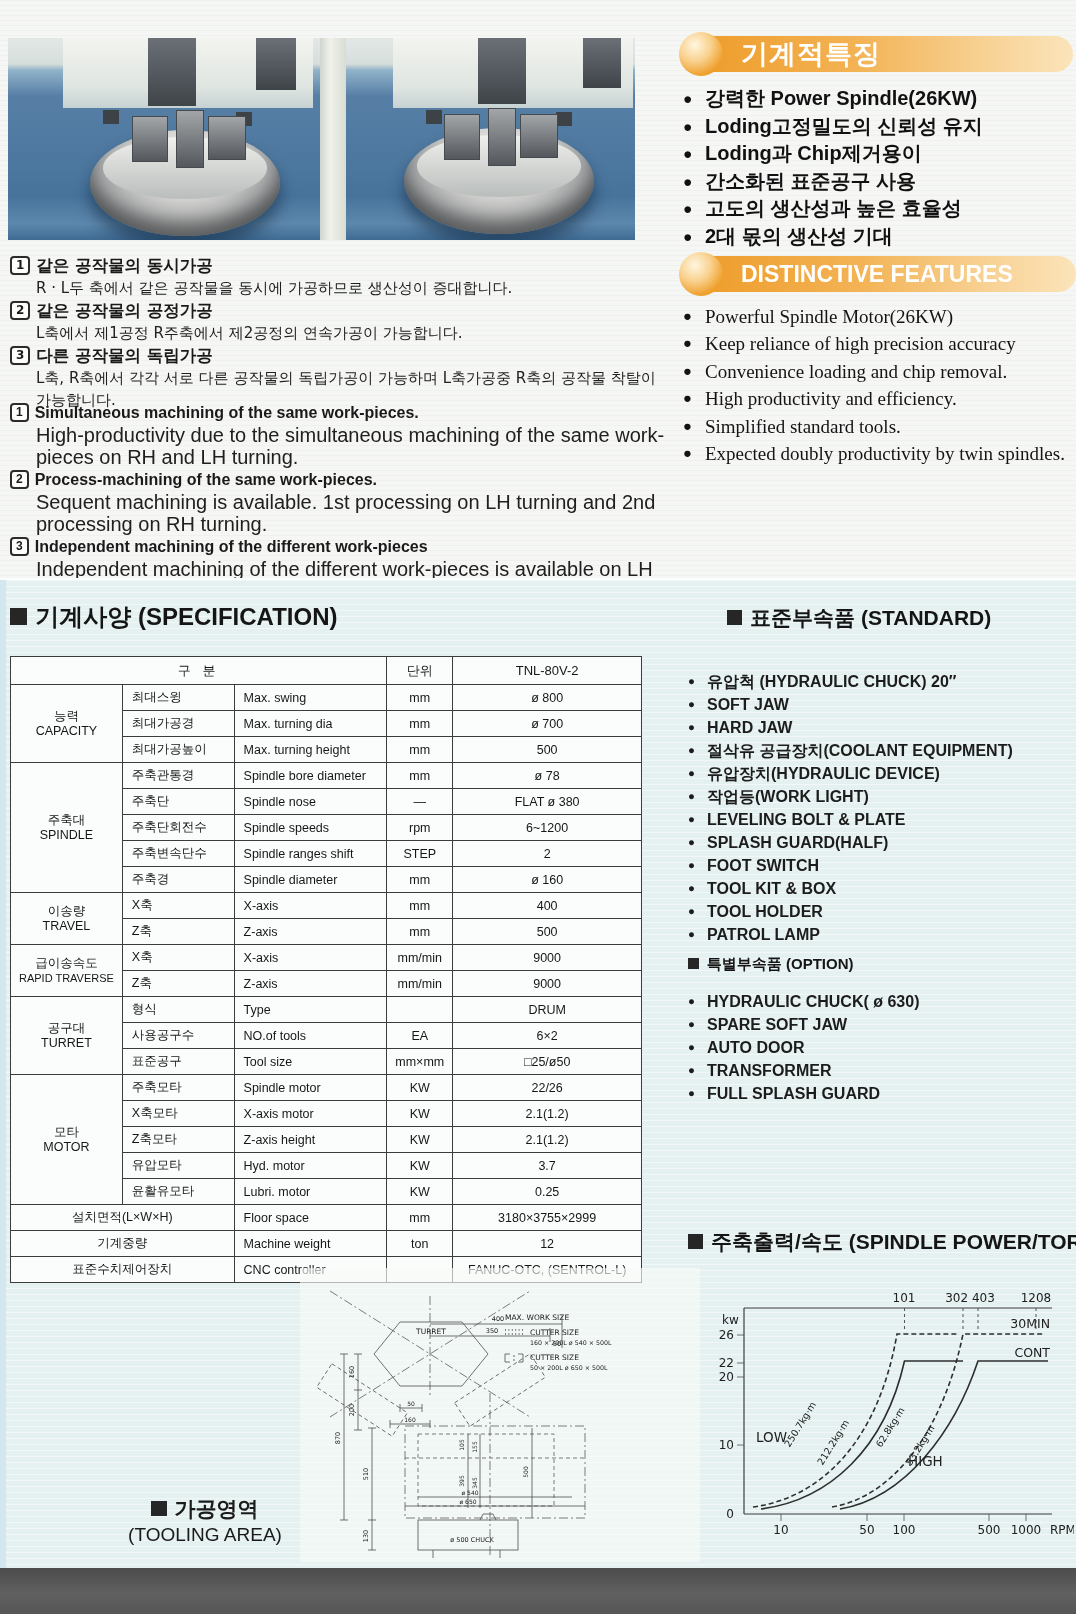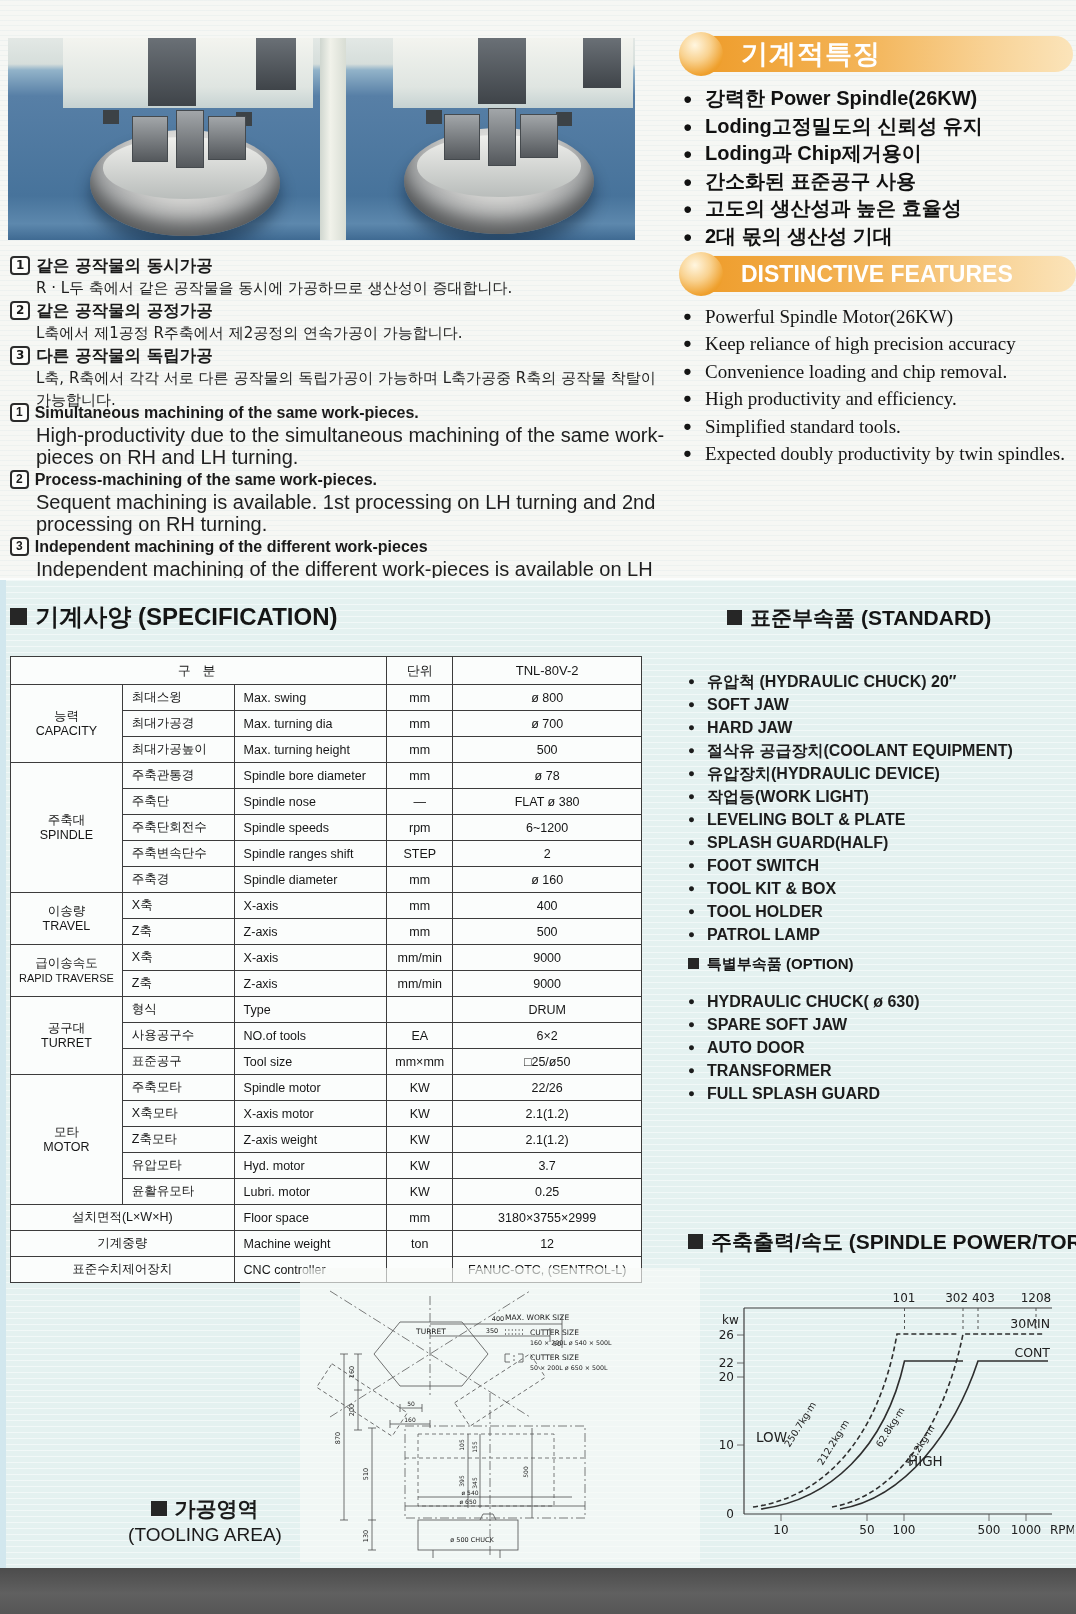--- a/index.html
+++ b/index.html
@@ -321,21 +321,21 @@
     <td class="va">22/26</td>
   </tr>
   <tr>
     <td class="ki">X축모타</td>
     <td class="ei">X-axis motor</td>
     <td class="un">KW</td>
     <td class="va">2.1(1.2)</td>
   </tr>
   <tr>
     <td class="ki">Z축모타</td>
-    <td class="ei">Z-axis weight</td>
+    <td class="ei">Z-axis height</td>
     <td class="un">KW</td>
     <td class="va">2.1(1.2)</td>
   </tr>
   <tr>
     <td class="ki">유압모타</td>
     <td class="ei">Hyd. motor</td>
     <td class="un">KW</td>
     <td class="va">3.7</td>
   </tr>
   <tr>

